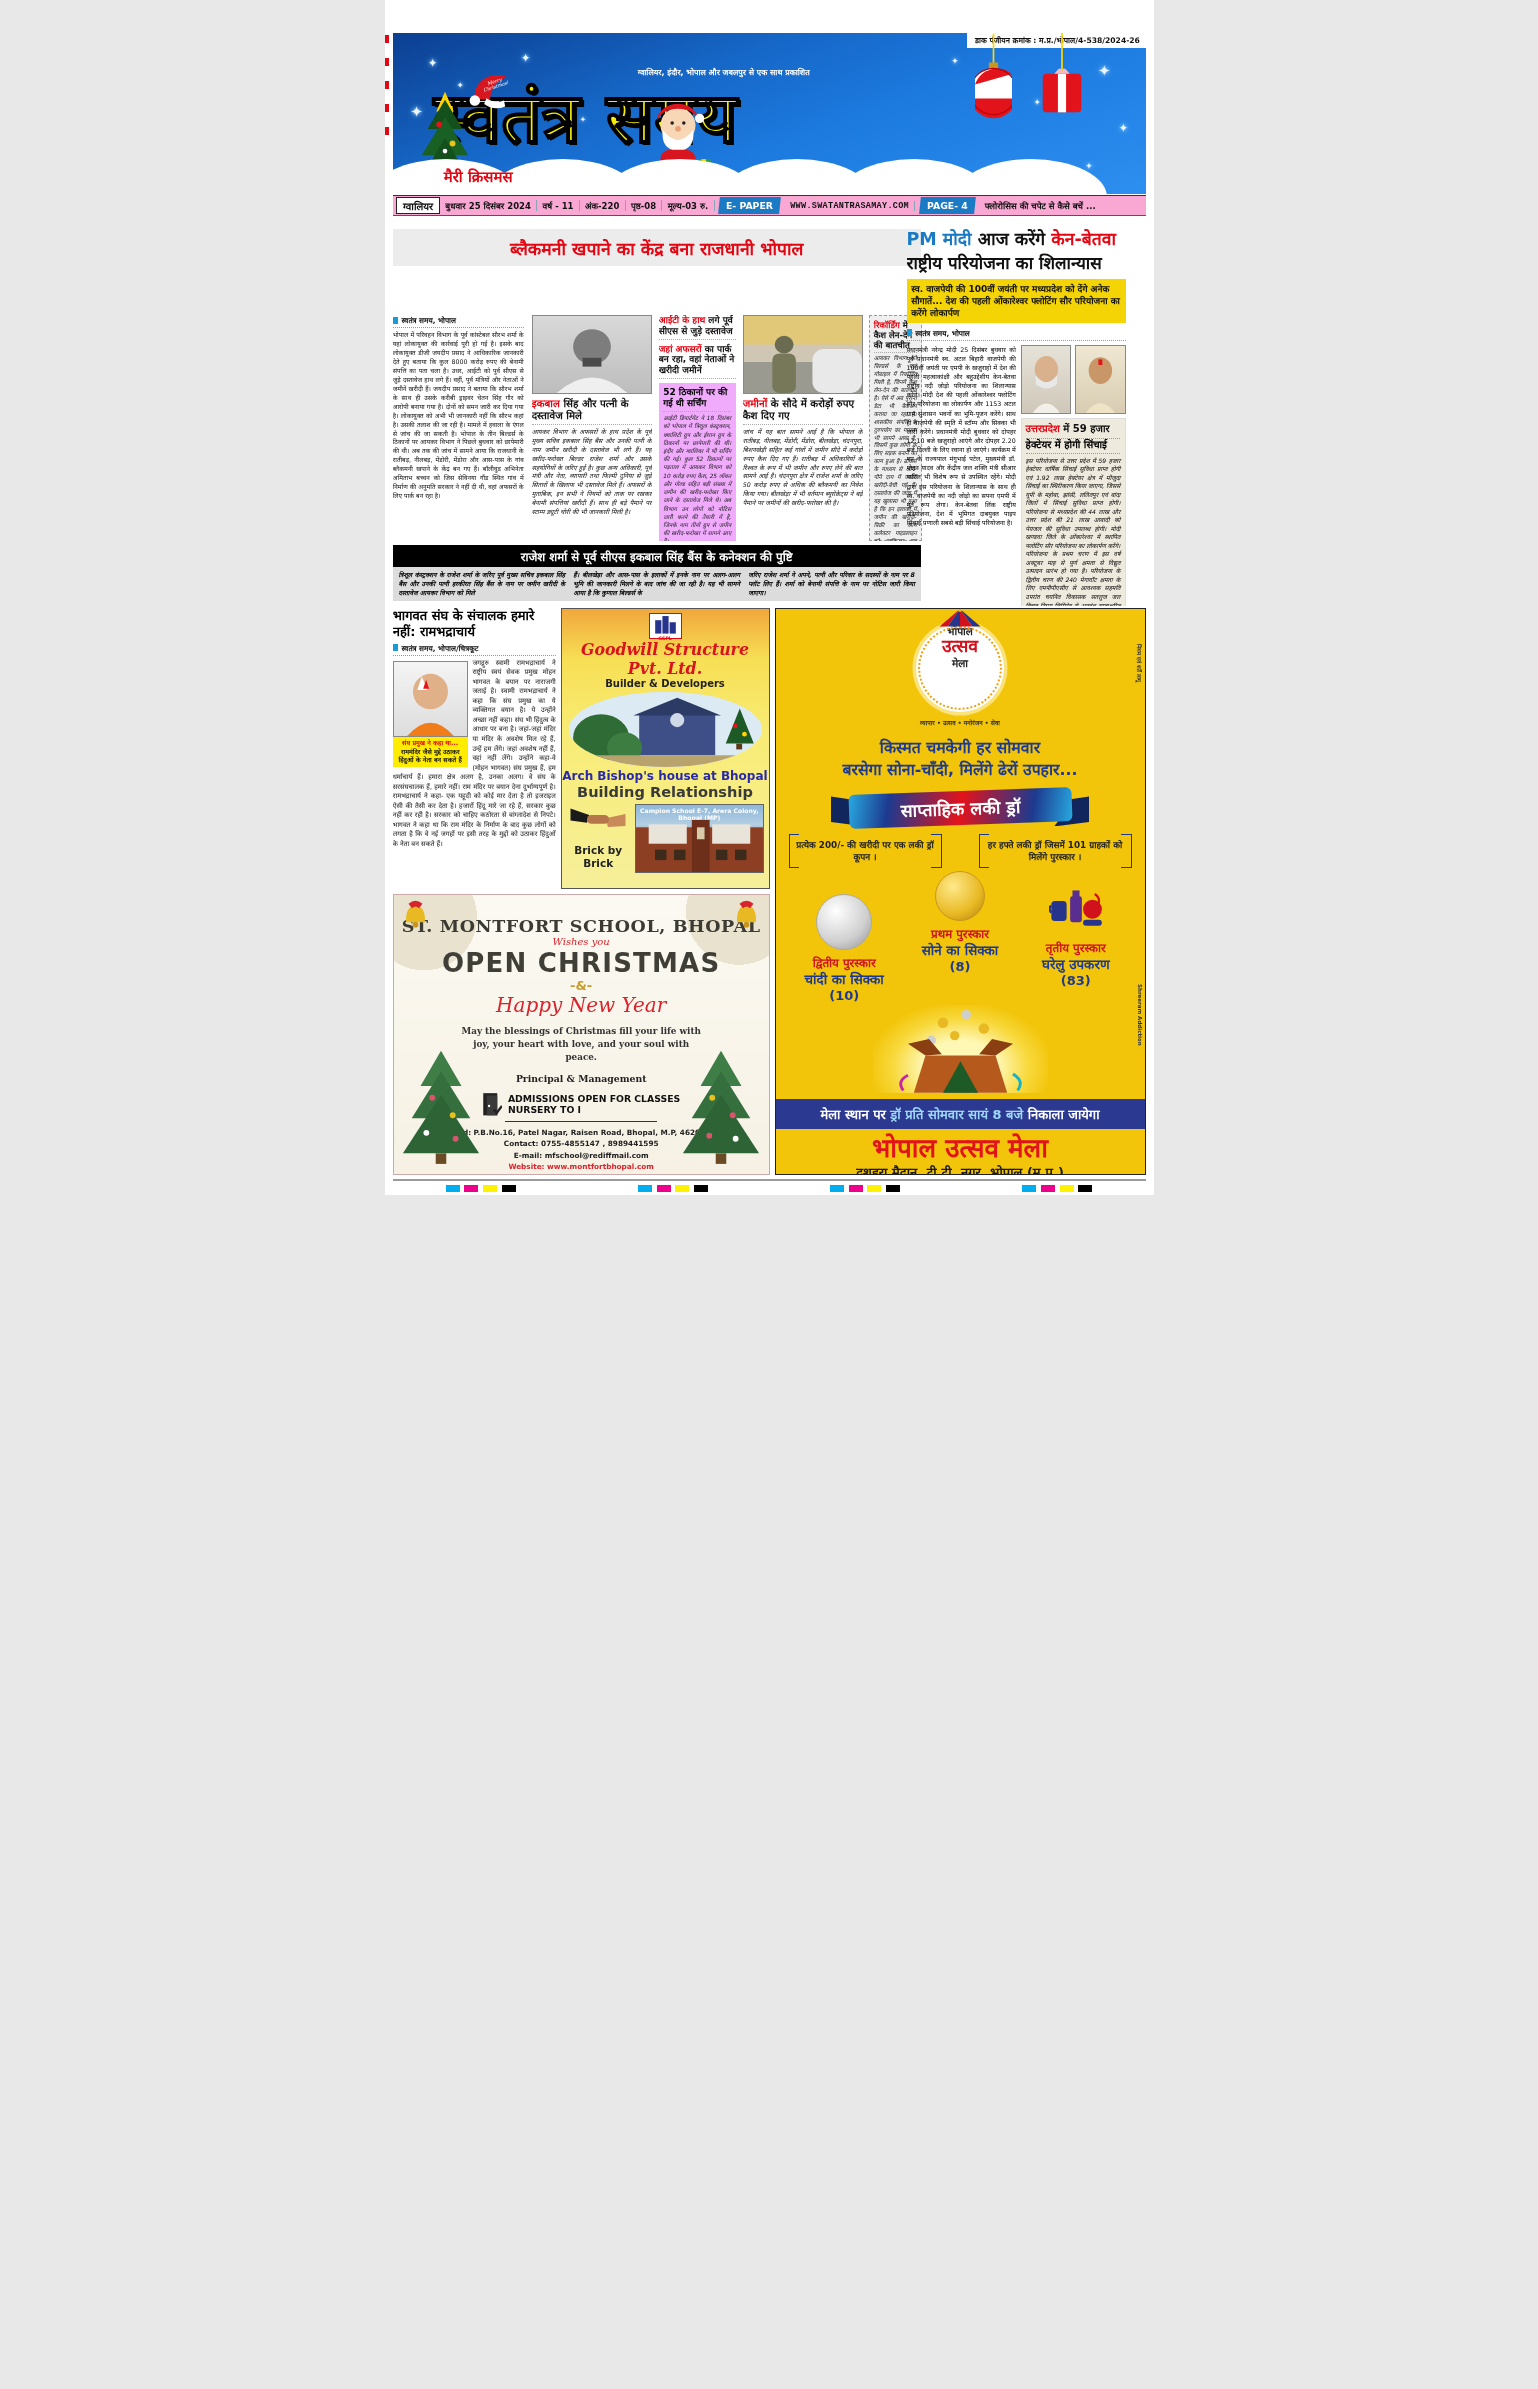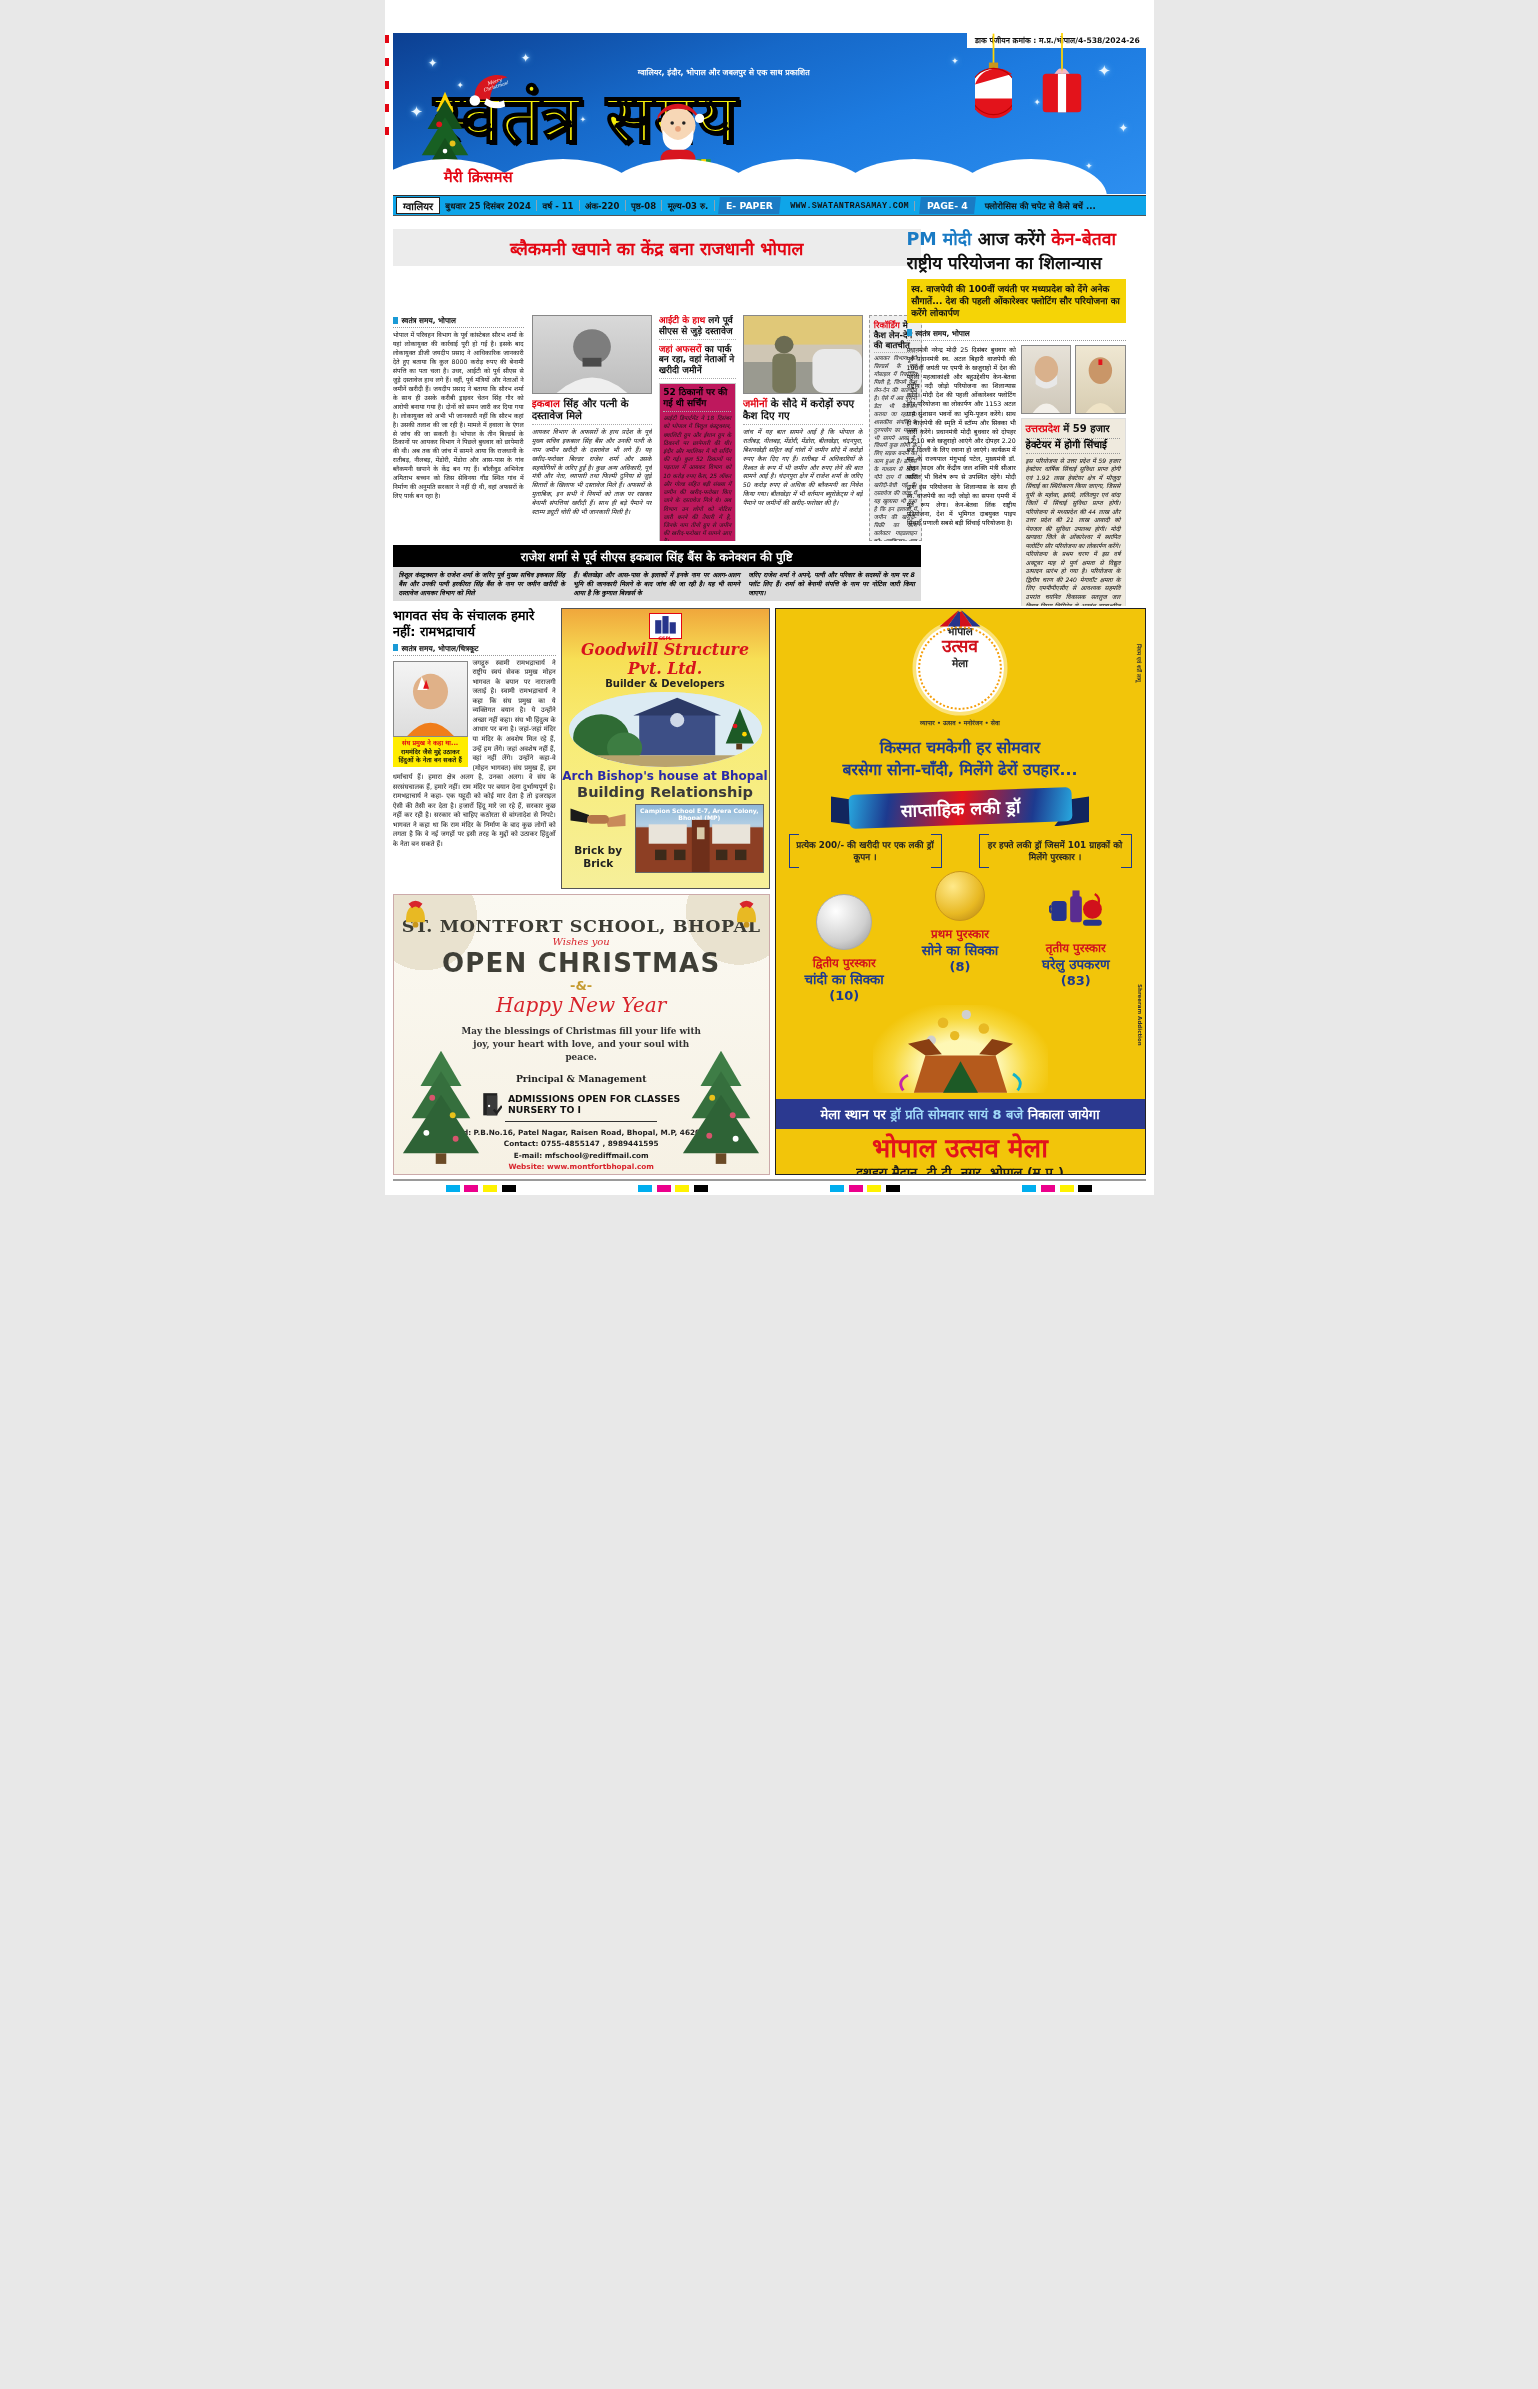--- a/index.html
+++ b/index.html
@@ -20,21 +20,21 @@
   .hat { position:absolute; left:76px; top:36px; width:49px; height:41px; }
   .hat-txt { position:absolute; left:85px; top:46px; width:35px; color:#fff; font-size:4.7px; font-style:italic; transform:rotate(-18deg); text-align:center; font-family:"DejaVu Serif",serif; }
   .santa { position:absolute; left:250px; top:56px; width:70px; height:103px; }
   .tree-m { position:absolute; left:20px; bottom:-4.7px; width:64px; height:111px; }
   .bauble { position:absolute; right:134px; top:0; width:37px; height:88px; }
   .giftbx { position:absolute; right:61px; top:0; width:46px; height:105px; }
   .redmarks { position:absolute; left:0; top:35px; width:4.7px; height:111px;
       background:repeating-linear-gradient(#e30613 0 8.2px, transparent 8.2px 23px); }
 
   
-  .datebar { position:absolute; left:8.2px; top:195px; width:753px; height:21px; background:#0ea5e9;
+  .datebar { position:absolute; left:8.2px; top:195px; width:753px; height:21px; background:#f9a8d4;
              border-top:1.2px solid #333; border-bottom:1.8px solid #555; display:flex; align-items:center; font-weight:bold; color:#111; }
   .datebar .cell { font-size:8.5px; padding:0 5.3px; border-right:0.6px solid #8aa5b5; white-space:nowrap; }
   .datebar .cell:last-child { border-right:none; }
   .citybox { background:#fff; border:0.6px solid #222; font-size:10px; padding:0.6px 5.8px; margin-left:3.5px; }
   .badge { background:#1a7bc4; color:#fff; font-size:9.3px; padding:2.9px 7px; margin:0 4.7px; transform:skewX(-6deg); }
   .badge span{ display:inline-block; transform:skewX(6deg); }
   .site { font-size:8.8px; letter-spacing:0.3px;font-family:Liberation Mono, monospace; }
 
   
   .kicker { position:absolute; left:8.2px; top:229px; width:528px; height:37px; background:#ececec;
@@ -45,21 +45,21 @@
   .banner div { font-size:24.5px; font-weight:bold; letter-spacing:0.6px; }
   .cols { position:absolute; left:8.2px; top:315px; width:528px; height:226px; }
   .col { position:absolute; top:0; height:226px; overflow:hidden; }
   .byline { display:flex; align-items:center; gap:3.5px; font-weight:bold; font-size:7.3px; color:#111;
             border-bottom:0.6px dotted #999; padding-bottom:2.3px; margin-bottom:2.9px; }
   .bybox { width:5.3px; height:7px; background:#1a9ad6; }
   .btxt { font-size:6.3px; line-height:1.42; text-align:justify; color:#141414; }
   .photo { width:100%; border:0.6px solid #888; position:relative; overflow:hidden; }
   .subhead { font-weight:bold; line-height:1.18; margin:4.1px 0 2.3px; border-bottom:0.6px dotted #aaa; padding-bottom:2.3px; }
   .s18 { font-size:10.2px; } .s16 { font-size:9px; } .s15 { font-size:8.5px; }
-  .box52 { border:0.6px solid #c9c9c9; background:#be185d; padding:2.9px 3.5px; margin-top:4.7px; }
+  .box52 { border:0.6px solid #c9c9c9; background:#f0abfc; padding:2.9px 3.5px; margin-top:4.7px; }
   .itl { font-style:italic; }
   .dashedbox { border:0.6px dashed #9a9a9a; background:#efefef; padding:3.5px 4.1px; height:100%; }
 
   .connstrip { position:absolute; left:8.2px; top:545px; width:528px; }
   .connhead { background:#000; color:#fff; text-align:center; font-size:11.7px; font-weight:bold; padding:2.9px 0; }
   .connbody { background:#dcdcdc; display:flex; gap:8.2px; padding:4.1px 5.8px; }
   .connbody div { flex:1; font-size:6.3px; line-height:1.4; font-weight:bold; font-style:italic; text-align:justify; }
 
   
   .pmcol { position:absolute; left:522px; top:229px; width:219px; height:377px; overflow:hidden; }

